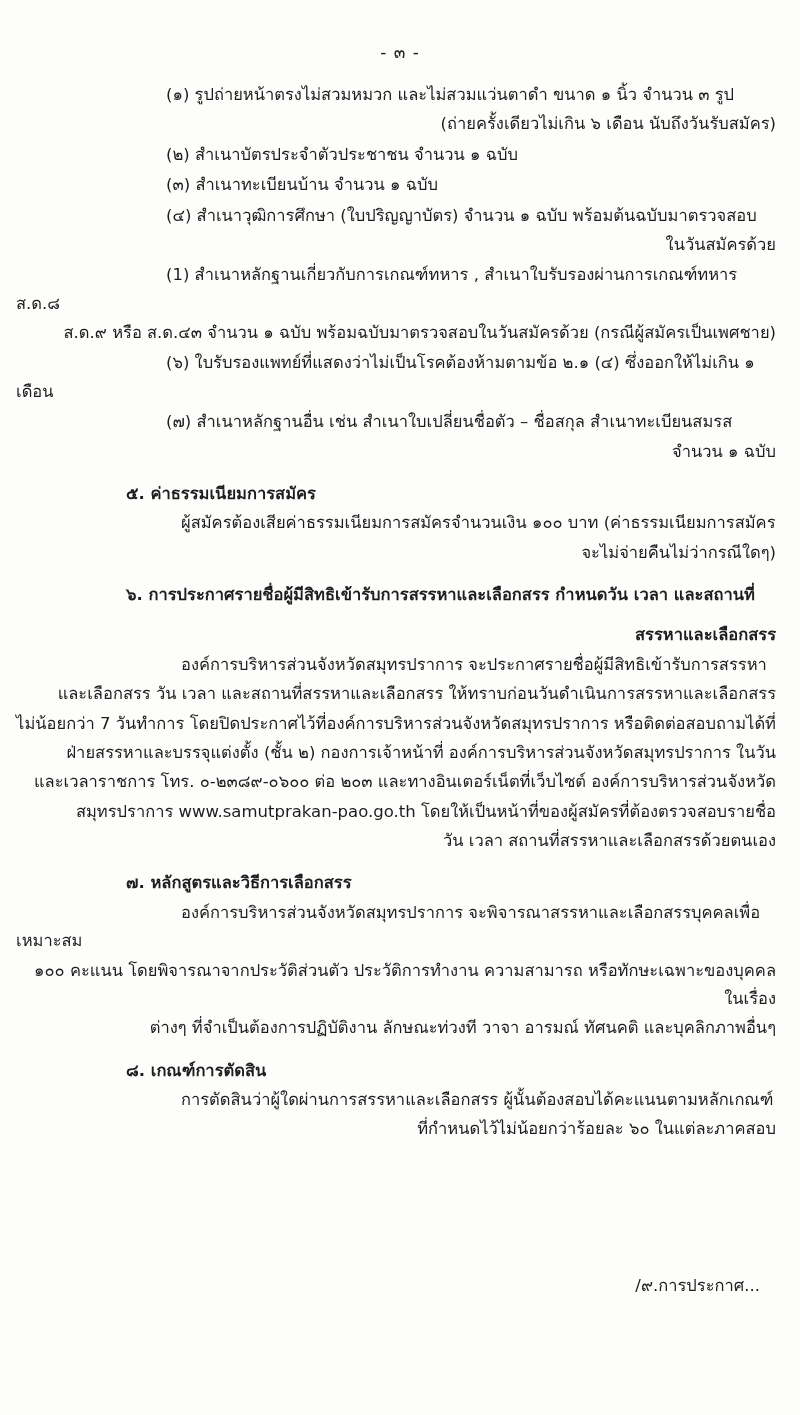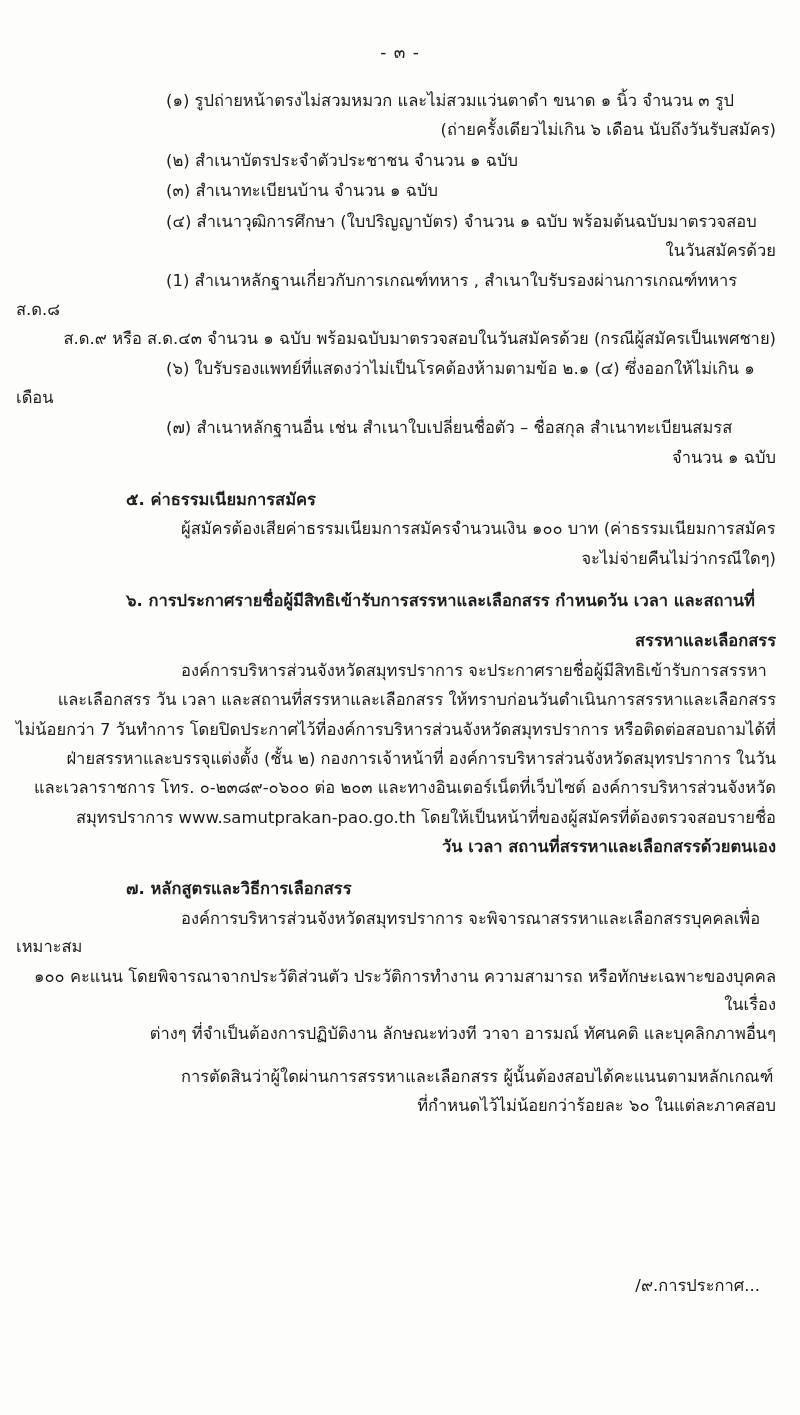--- a/index.html
+++ b/index.html
@@ -22,42 +22,42 @@
   }
   .page-number {
     text-align: center;
     font-size: 17px;
     margin-top: 38px;
     letter-spacing: 1px;
     color: #232323;
   }
   .content {
     padding: 0 24px 0 16px;
-    margin-top: 22px;
+    margin-top: 16px;
   }
   p {
     margin: 0 0 1px 0;
     font-size: 16.5px;
     line-height: 1.72;
     text-align: left;
     color: #1d1d1d;
   }
   .indent-1 { text-indent: 150px; }
   .indent-3 { text-indent: 165px; }
   .noindent { text-indent: 0; text-align: right; }
   .heading {
     font-weight: bold;
     margin-top: 12px;
   }
   .heading-indent { text-indent: 110px; }
   .block {
     margin-bottom: 2px;
   }
   .gap-top { margin-top: 14px; }
-  .bold { font-weight: bold; }
+  .bold { font-weight: normal; }
   .section-body { margin-top: 0; }
   .footer-note {
     position: absolute;
     right: 40px;
     bottom: 117px;
     font-size: 16.5px;
     color: #1d1d1d;
   }
 </style>
 </head>
@@ -120,20 +120,21 @@
     </div>
 
     <div class="block gap-top">
       <p class="heading heading-indent">๗.  หลักสูตรและวิธีการเลือกสรร</p>
       <p class="indent-3 section-body">องค์การบริหารส่วนจังหวัดสมุทรปราการ จะพิจารณาสรรหาและเลือกสรรบุคคลเพื่อเหมาะสม</p>
       <p class="noindent">๑๐๐ คะแนน โดยพิจารณาจากประวัติส่วนตัว ประวัติการทำงาน ความสามารถ หรือทักษะเฉพาะของบุคคลในเรื่อง</p>
       <p class="noindent">ต่างๆ ที่จำเป็นต้องการปฏิบัติงาน ลักษณะท่วงที วาจา อารมณ์ ทัศนคติ และบุคลิกภาพอื่นๆ</p>
     </div>
 
     <div class="block gap-top">
+      <p class="heading heading-indent">๘.  เกณฑ์การตัดสิน</p>
       <p class="indent-3 section-body">การตัดสินว่าผู้ใดผ่านการสรรหาและเลือกสรร ผู้นั้นต้องสอบได้คะแนนตามหลักเกณฑ์</p>
       <p class="noindent">ที่กำหนดไว้ไม่น้อยกว่าร้อยละ  ๖๐ ในแต่ละภาคสอบ</p>
     </div>
 
   </div>
 
   <div class="footer-note">/๙.การประกาศ...</div>
 
 </div>
 

